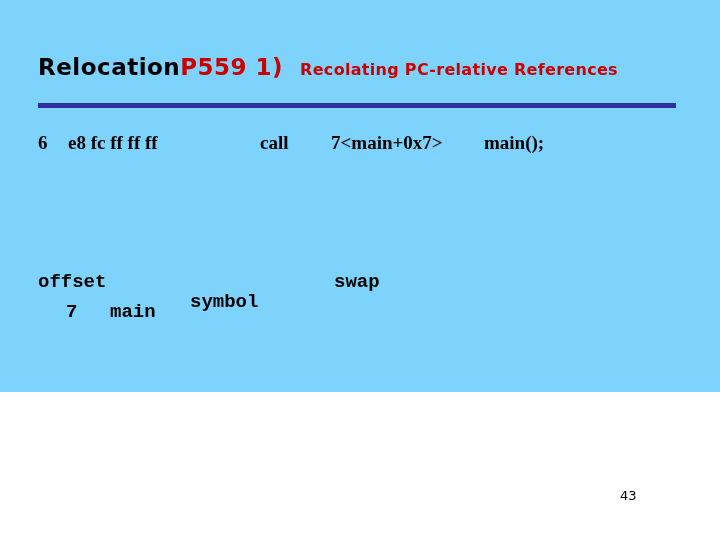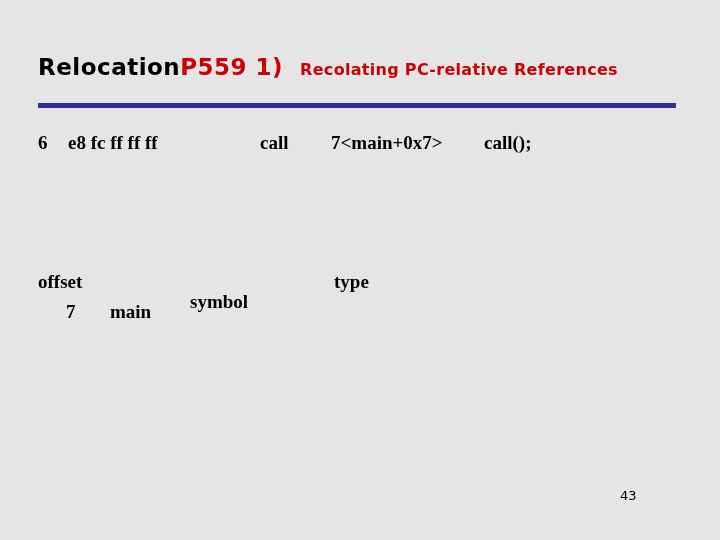--- a/index.html
+++ b/index.html
@@ -13,22 +13,22 @@
     font-family: "Liberation Serif", serif;
     overflow: hidden;
     position: relative;
   }
 
   .slide {
     position: absolute;
     left: 0;
     top: 0;
     width: 720px;
-    height: 540px;
-    background: #e5e5e5;
+    height: 392px;
+    background: #7dd3fc;
   }
 
   
   .title-row {
     position: absolute;
     left: 38px;
     top: 56px;
     width: 640px;
     height: 34px;
     display: flex;
@@ -122,21 +122,21 @@
     letter-spacing: 0.6px;
     color: #000000;
   }
 
   
   .rel-table {
     position: absolute;
     left: 38px;
     top: 271px;
     width: 440px;
-    font-family: Liberation Serif, serif;
+    font-family: Liberation Mono, monospace;
     font-weight: bold;
     font-size: 19px;
     color: #000000;
   }
   .rel-head, .rel-row {
     position: relative;
     height: 30px;
     white-space: nowrap;
   }
   .col-offset  { position: absolute; left: 0px;   top: 0; }
@@ -168,29 +168,29 @@
     <span class="title-sub">Recolating PC-relative References</span>
   </div>
 
   <div class="title-rule"></div>
 
   <div class="code-line">
     <span class="code-addr">6</span>
     <span class="code-bytes">e8 fc ff ff ff</span>
     <span class="code-mnem">call</span>
     <span class="code-target">7&lt;main+0x7&gt;</span>
-    <span class="code-comment">call();</span>
+    <span class="code-comment">main();</span>
   </div>
 
 
   <div class="rel-table">
     <div class="rel-head">
       <span class="col-offset">offset</span>
       <span class="col-symbol">symbol</span>
-      <span class="col-type">type</span>
+      <span class="col-type">swap</span>
     </div>
     <div class="rel-row">
       <span class="cell-offset">7</span>
       <span class="cell-symbol">main</span>
     </div>
   </div>
 
   <div class="page-number">43</div>
 
 </div>

